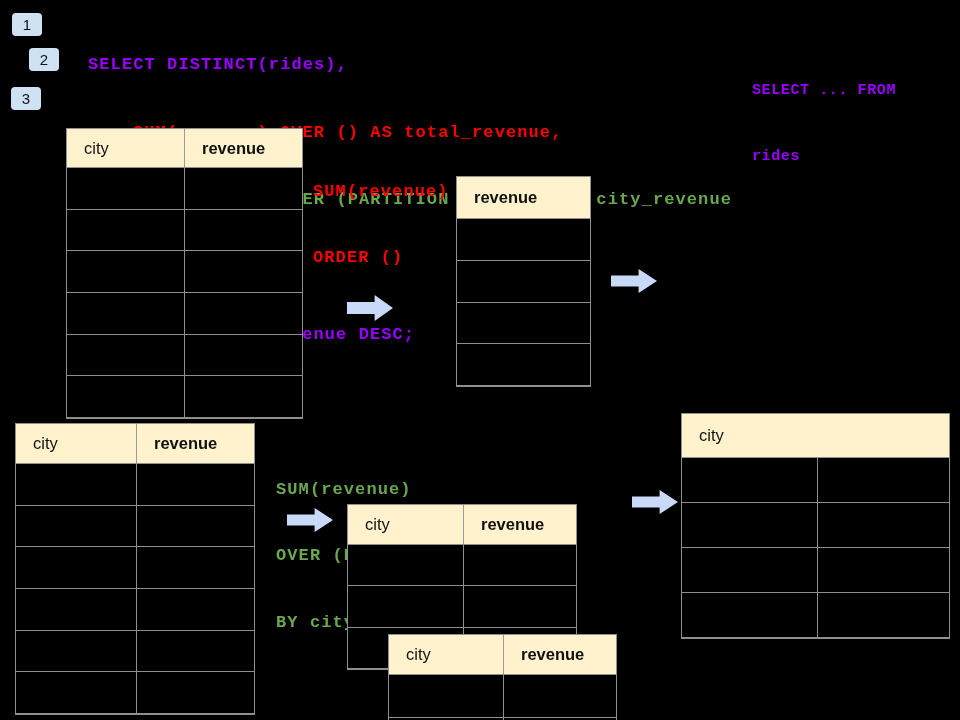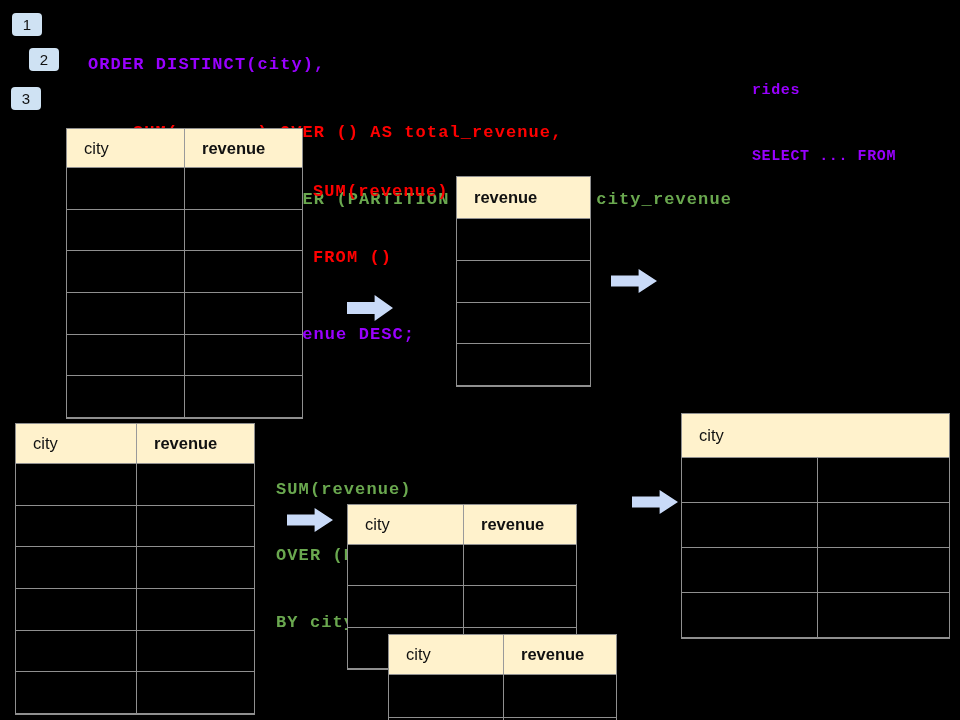--- a/index.html
+++ b/index.html
@@ -46,35 +46,35 @@
   }
 </style>
 </head>
 <body style="background: rgb(0, 0, 0);">
 
 <div class="badge" style="left: 12px; top: 13px; background: rgb(207, 226, 243);">1</div>
 <div class="badge" style="left: 29px; top: 48px; background: rgb(207, 226, 243);">2</div>
 <div class="badge" style="left: 11px; top: 87px; background: rgb(207, 226, 243);">3</div>
 
 <div class="codeblock" style="left:88px;top:9px">
-  <div class="codeline" style="margin-left: 0px; color: rgb(153, 0, 255);">ORDER DISTINCT(city),</div>
+  <div class="codeline" style="margin-left: 0px; color: rgb(153, 0, 255);">SELECT DISTINCT(rides),</div>
   <div class="codeline" style="margin-left: 45px; color: rgb(255, 0, 0);">SUM(revenue) OVER () AS total_revenue,</div>
   <div class="codeline" style="margin-left: 45px; color: rgb(106, 168, 79);">SUM(revenue) OVER (PARTITION BY city) as city_revenue</div>
   <div class="codeline" style="margin-left: 22px; color: rgb(153, 0, 255);">FROM rides</div>
   <div class="codeline" style="margin-left: 22px; color: rgb(153, 0, 255);">ORDER by city_revenue DESC;</div>
 </div>
 
 <div class="sidenote" style="left: 752px; top: 36px; color: rgb(153, 0, 255);">
+  <div>SELECT ... FROM</div>
   <div>rides</div>
-  <div>SELECT ... FROM</div>
 </div>
 
 <div class="lbl" style="left: 313px; top: 136px; color: rgb(255, 0, 0);">
   <div>SUM(revenue)</div>
-  <div>FROM ()</div>
+  <div>ORDER ()</div>
 </div>
 <div class="lbl" style="left: 276px; top: 434px; color: rgb(106, 168, 79);">
   <div>SUM(revenue)</div>
   <div>OVER (PARTITION</div>
   <div>BY city)</div>
 </div>
 
 <div class="arrow" style="left: 347px; top: 295px; height: 26px; background: rgb(201, 218, 248);"></div>
 <div class="arrow" style="left: 611px; top: 269px; background: rgb(201, 218, 248);"></div>
 <div class="arrow" style="left: 287px; top: 508px; background: rgb(201, 218, 248);"></div>

